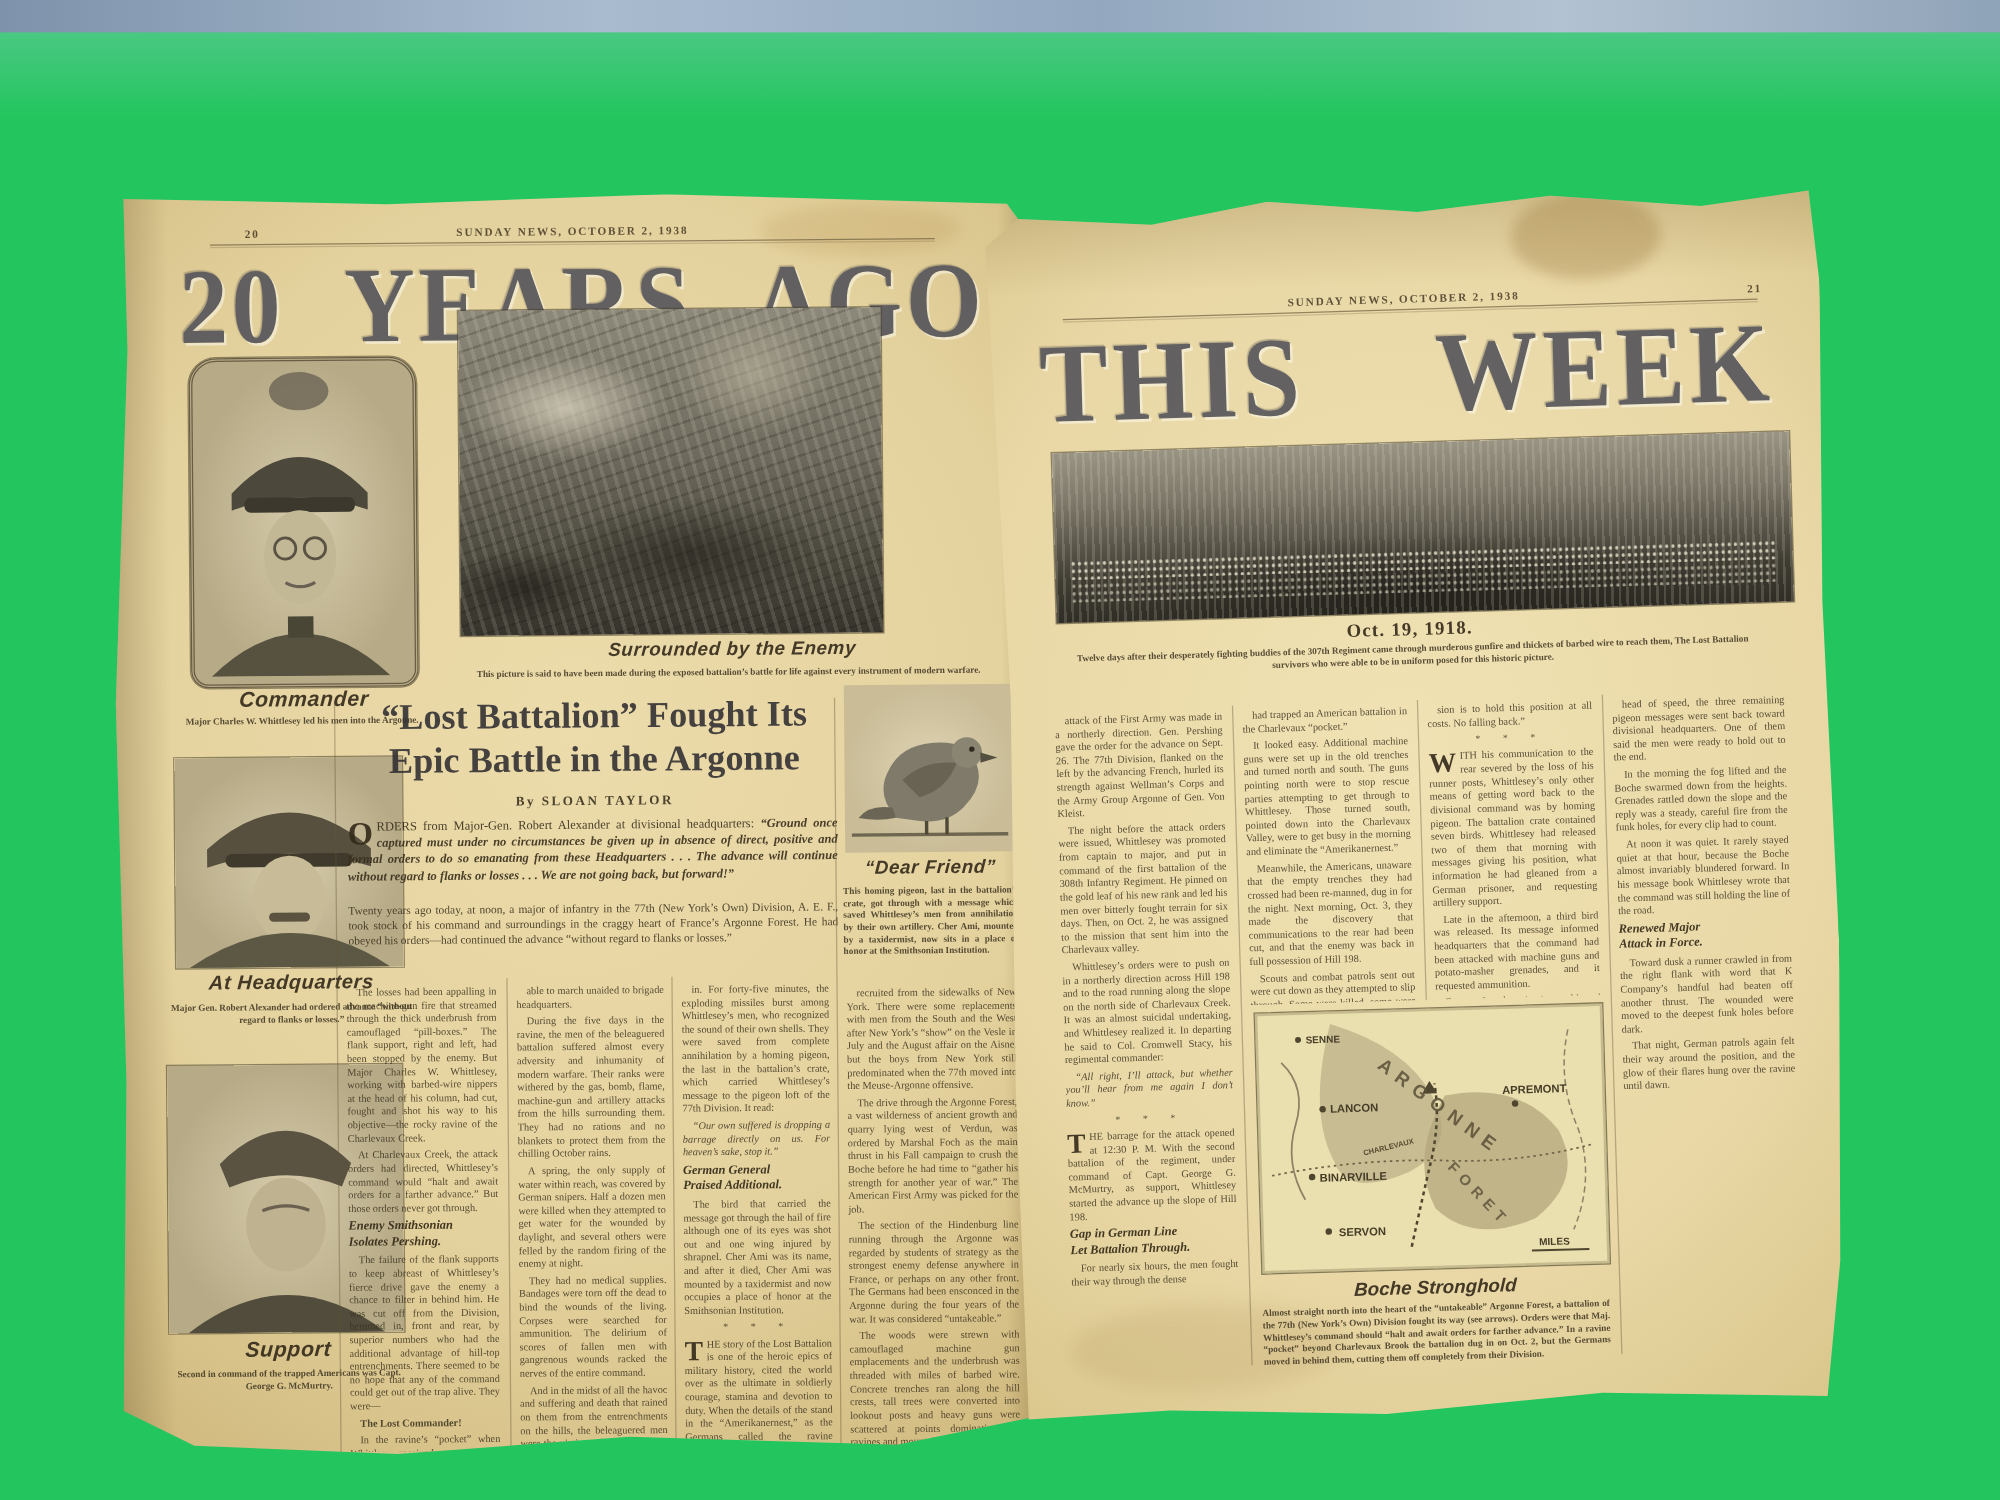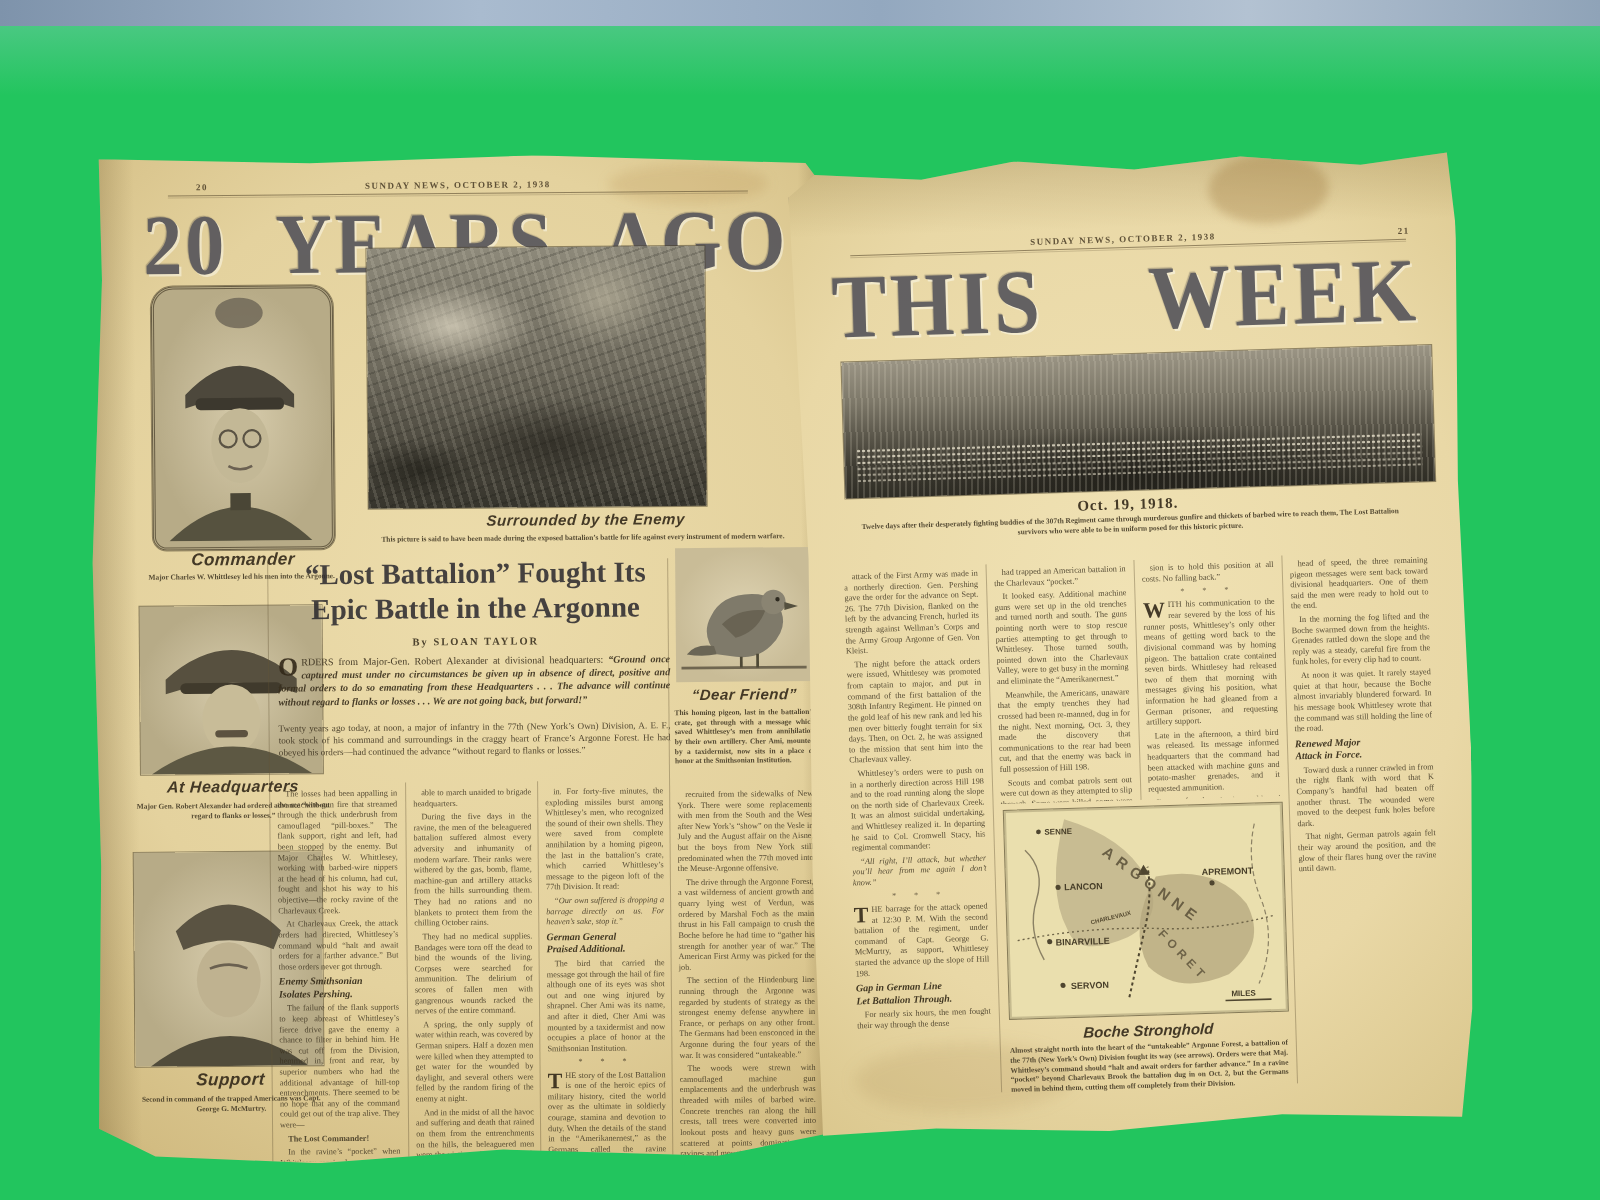--- a/index.html
+++ b/index.html
@@ -174,22 +174,22 @@
             <p>The failure of the flank supports to keep abreast of Whittlesey’s fierce drive gave the enemy a chance to filter in behind him. He was cut off from the Division, hemmed in, front and rear, by superior numbers who had the additional advantage of hill-top entrenchments. There seemed to be no hope that any of the command could get out of the trap alive. They were—</p>
             <p class="bang">The Lost Commander!</p>
             <p>In the ravine’s “pocket” when Whittlesey received a report of roll call on Oct. 3, 1918, there were 554 officers and men fit for duty. Five days later, when their desperately fighting buddies of the 307th Regiment crashed through thickets of barbed wire and murderous gunfire to reach them, 194 grimy, wasted-eyed survivors were</p>
           </div>
       </div>
 
       <div class="col" style="left:320px;top:632px;width:118px;height:372px;">
         <div>
             <p>able to march unaided to brigade headquarters.</p>
             <p>During the five days in the ravine, the men of the beleaguered battalion suffered almost every adversity and inhumanity of modern warfare. Their ranks were withered by the gas, bomb, flame, machine-gun and artillery attacks from the hills surrounding them. They had no rations and no blankets to protect them from the chilling October rains.</p>
+            <p>A spring, the only supply of water within reach, was covered by German snipers. Half a dozen men were killed when they attempted to get water for the wounded by daylight, and several others were felled by the random firing of the enemy at night.</p>
             <p>They had no medical supplies. Bandages were torn off the dead to bind the wounds of the living. Corpses were searched for ammunition. The delirium of scores of fallen men with gangrenous wounds racked the nerves of the entire command.</p>
-            <p>A spring, the only supply of water within reach, was covered by German snipers. Half a dozen men were killed when they attempted to get water for the wounded by daylight, and several others were felled by the random firing of the enemy at night.</p>
             <p>And in the midst of all the havoc and suffering and death that rained on them from the entrenchments on the hills, the beleaguered men were the victims of a blunder back in their own artillery lines that took a toll of thirty dead and wounded.</p>
           </div>
       </div>
 
       <div class="col" style="left:452px;top:632px;width:118px;height:372px;">
         <p>in.  For forty-five minutes, the exploding missiles burst among Whittlesey’s men, who recognized the sound of their own shells. They were saved from complete annihilation by a homing pigeon, the last in the battalion’s crate, which carried Whittlesey’s message to the pigeon loft of the 77th Division.  It read:</p>
         <p class="q">“Our own suffered is dropping a barrage directly on us. For heaven’s sake, stop it.”</p>
         <p class="sub"><span>German General</span><br><span>Praised Additional.</span></p>
         <p>The bird that carried the message got through the hail of fire although one of its eyes was shot out and one wing injured by shrapnel. Cher Ami was its name, and after it died, Cher Ami was mounted by a taxidermist and now occupies a place of honor at the Smithsonian Institution.</p>
         <p class="sep">*   *   *</p>

